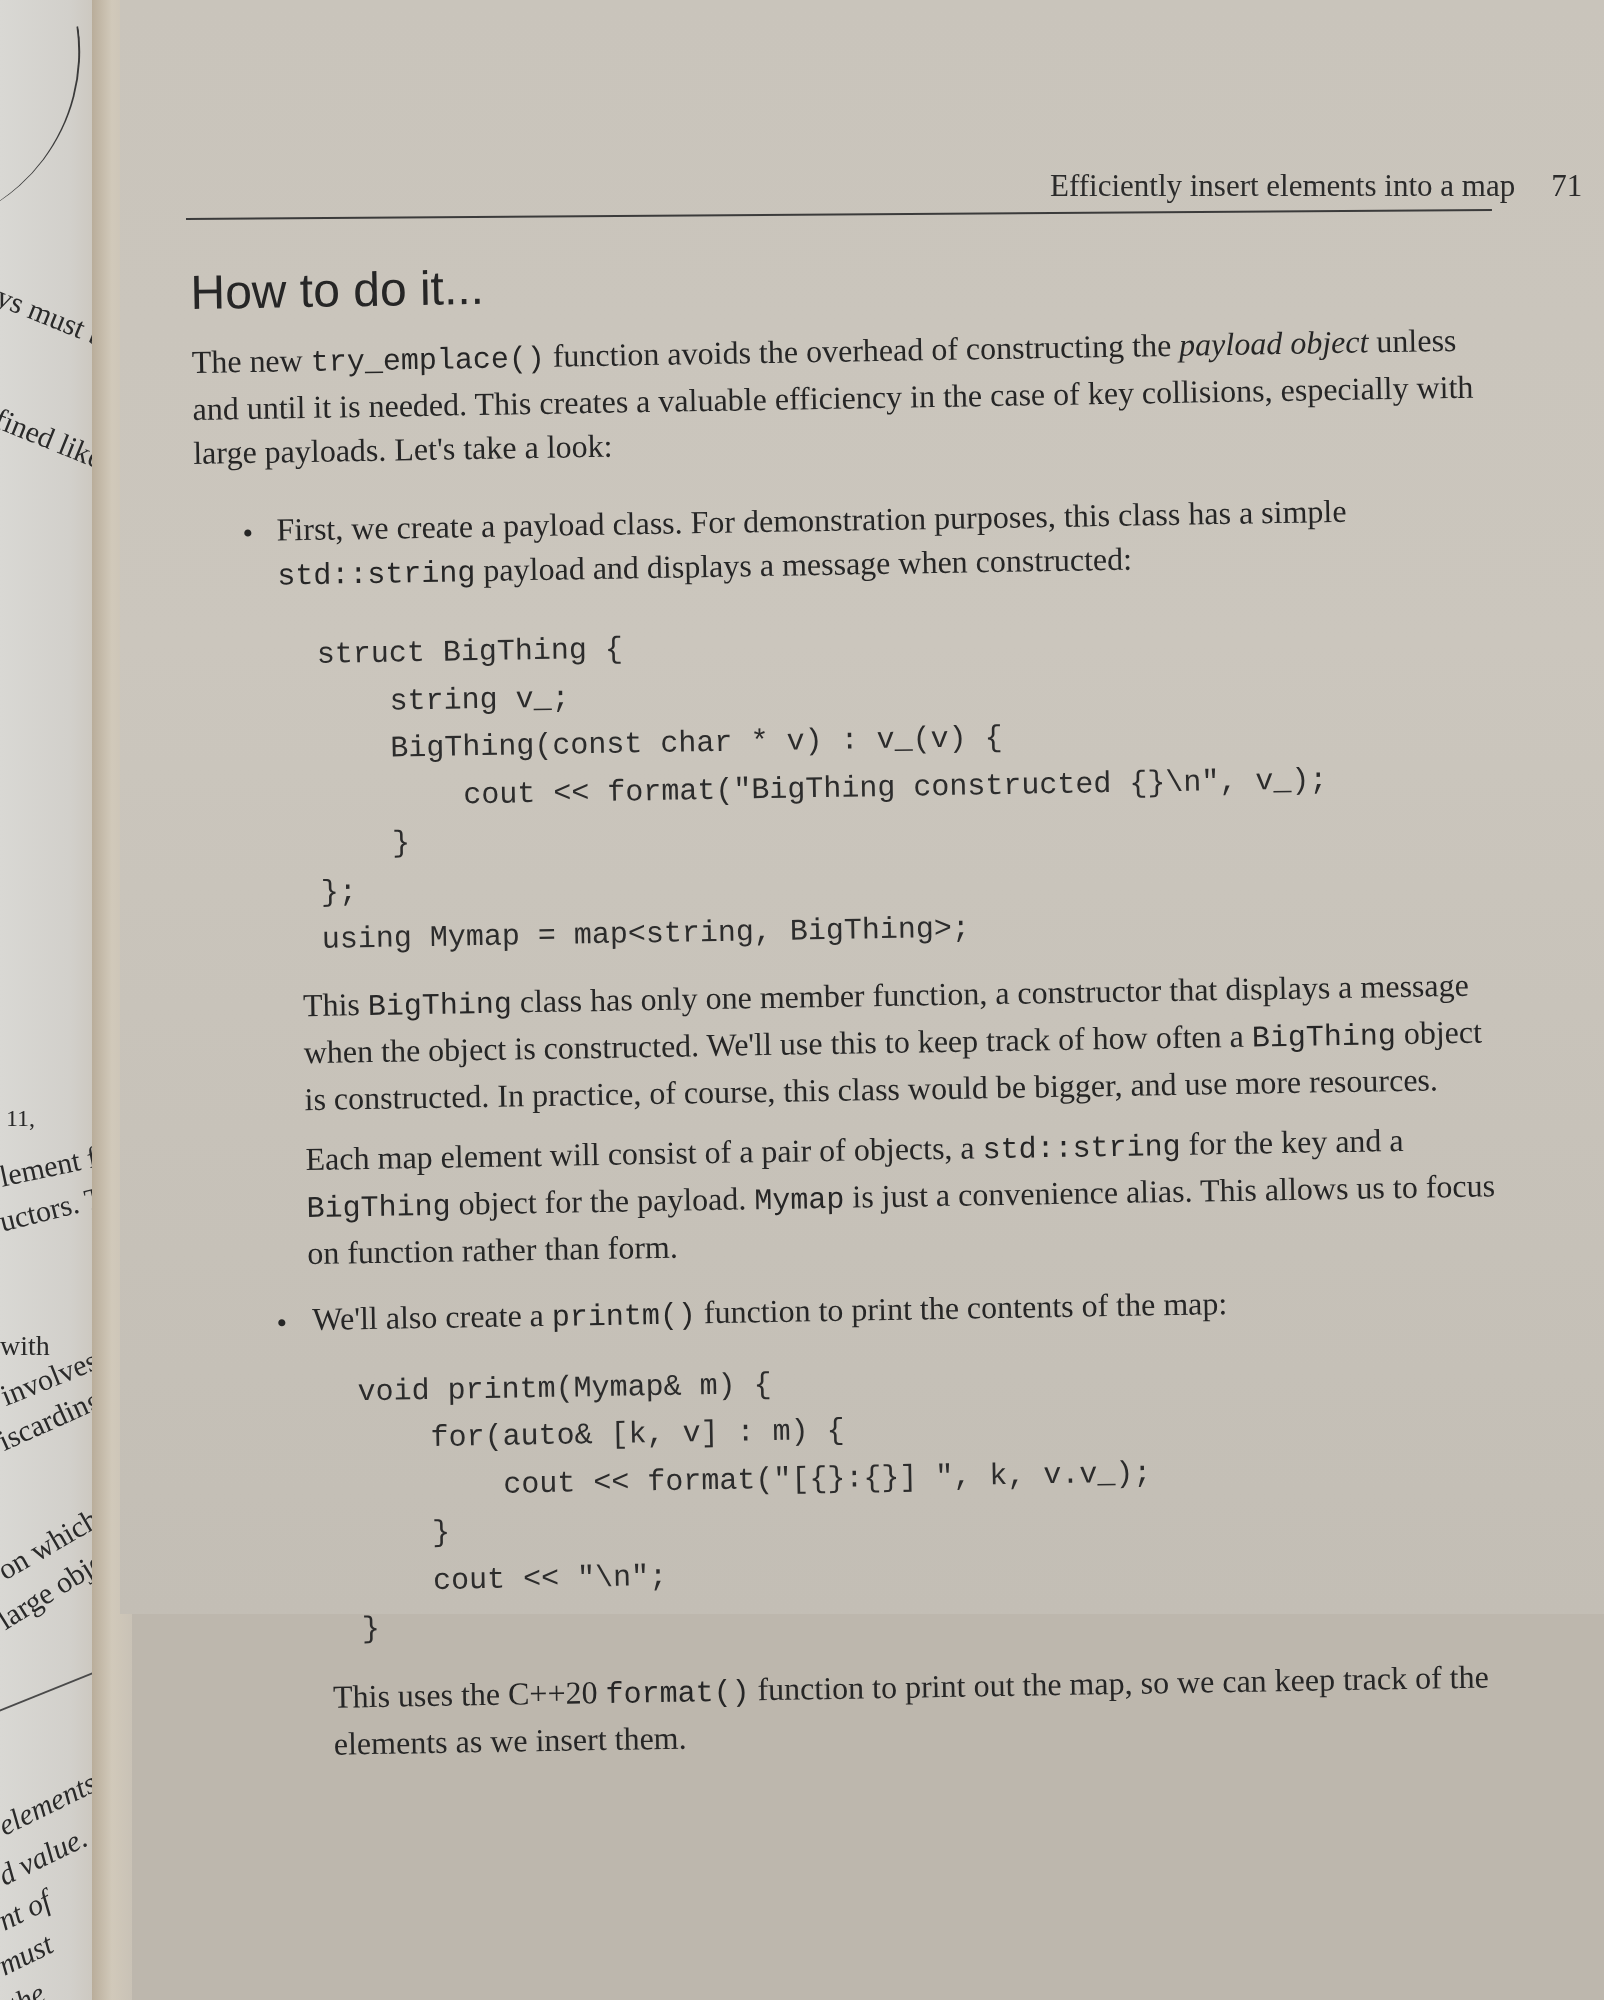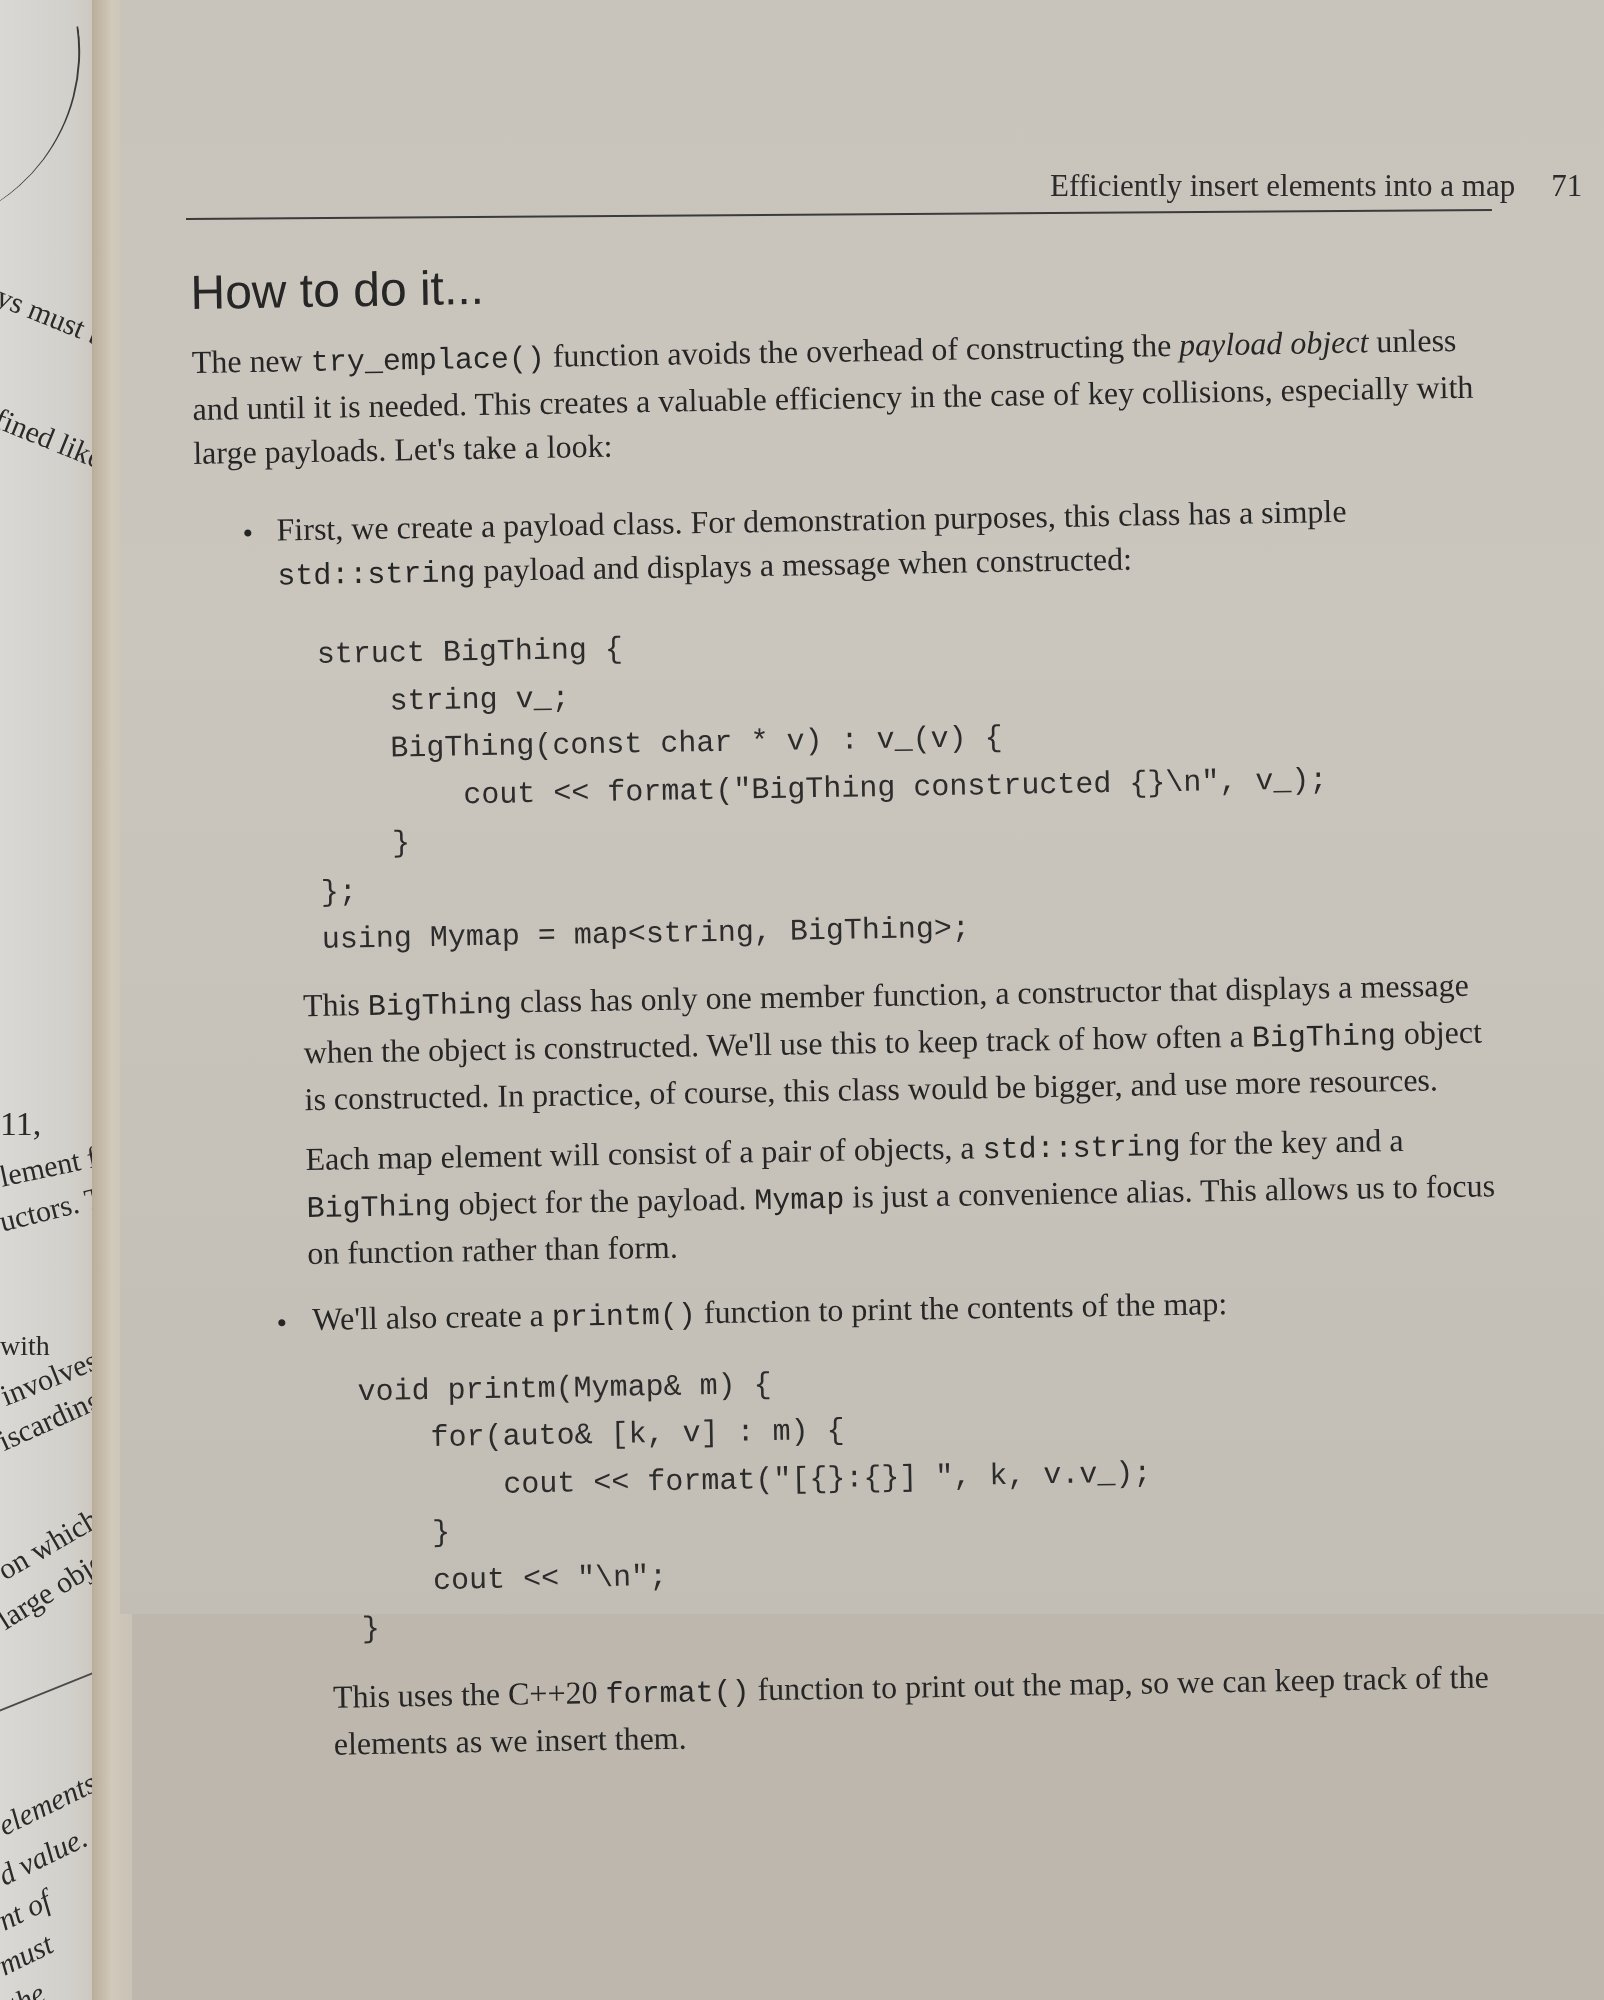--- a/index.html
+++ b/index.html
@@ -69,21 +69,21 @@
   .sub-p + .sub-p { margin-top: 16px; }
   em { font-style: italic; }
 </style>
 </head>
 <body>
 
 <div class="left-page">
   <div class="curve-top"></div>
   <span class="frag" style="left:-2px;top:278px;transform:rotate(22deg);">ys must be</span>
   <span class="frag" style="left:-4px;top:400px;transform:rotate(22deg);">fined like th</span>
-  <span class="frag" style="left:0px;top:1105px;font-size:34px;">11,</span>
+  <span class="frag" style="left:6px;top:1105px;font-size:24px;">11,</span>
   <span class="frag" style="left:0px;top:1160px;transform:rotate(-12deg);">lement for</span>
   <span class="frag" style="left:0px;top:1205px;transform:rotate(-14deg);">uctors. This is</span>
   <span class="frag" style="left:0px;top:1330px;font-size:28px;">with</span>
   <span class="frag" style="left:2px;top:1380px;transform:rotate(-22deg);">involves call</span>
   <span class="frag" style="left:0px;top:1425px;transform:rotate(-24deg);">iscarding that</span>
   <span class="frag" style="left:0px;top:1555px;transform:rotate(-30deg);">on which only</span>
   <span class="frag" style="left:0px;top:1605px;transform:rotate(-32deg);">large objects or</span>
   <div class="box"></div>
   <span class="frag" style="left:0px;top:1810px;font-style:italic;transform:rotate(-26deg);">elements</span>
   <span class="frag" style="left:0px;top:1860px;font-style:italic;transform:rotate(-26deg);">d value.</span>

